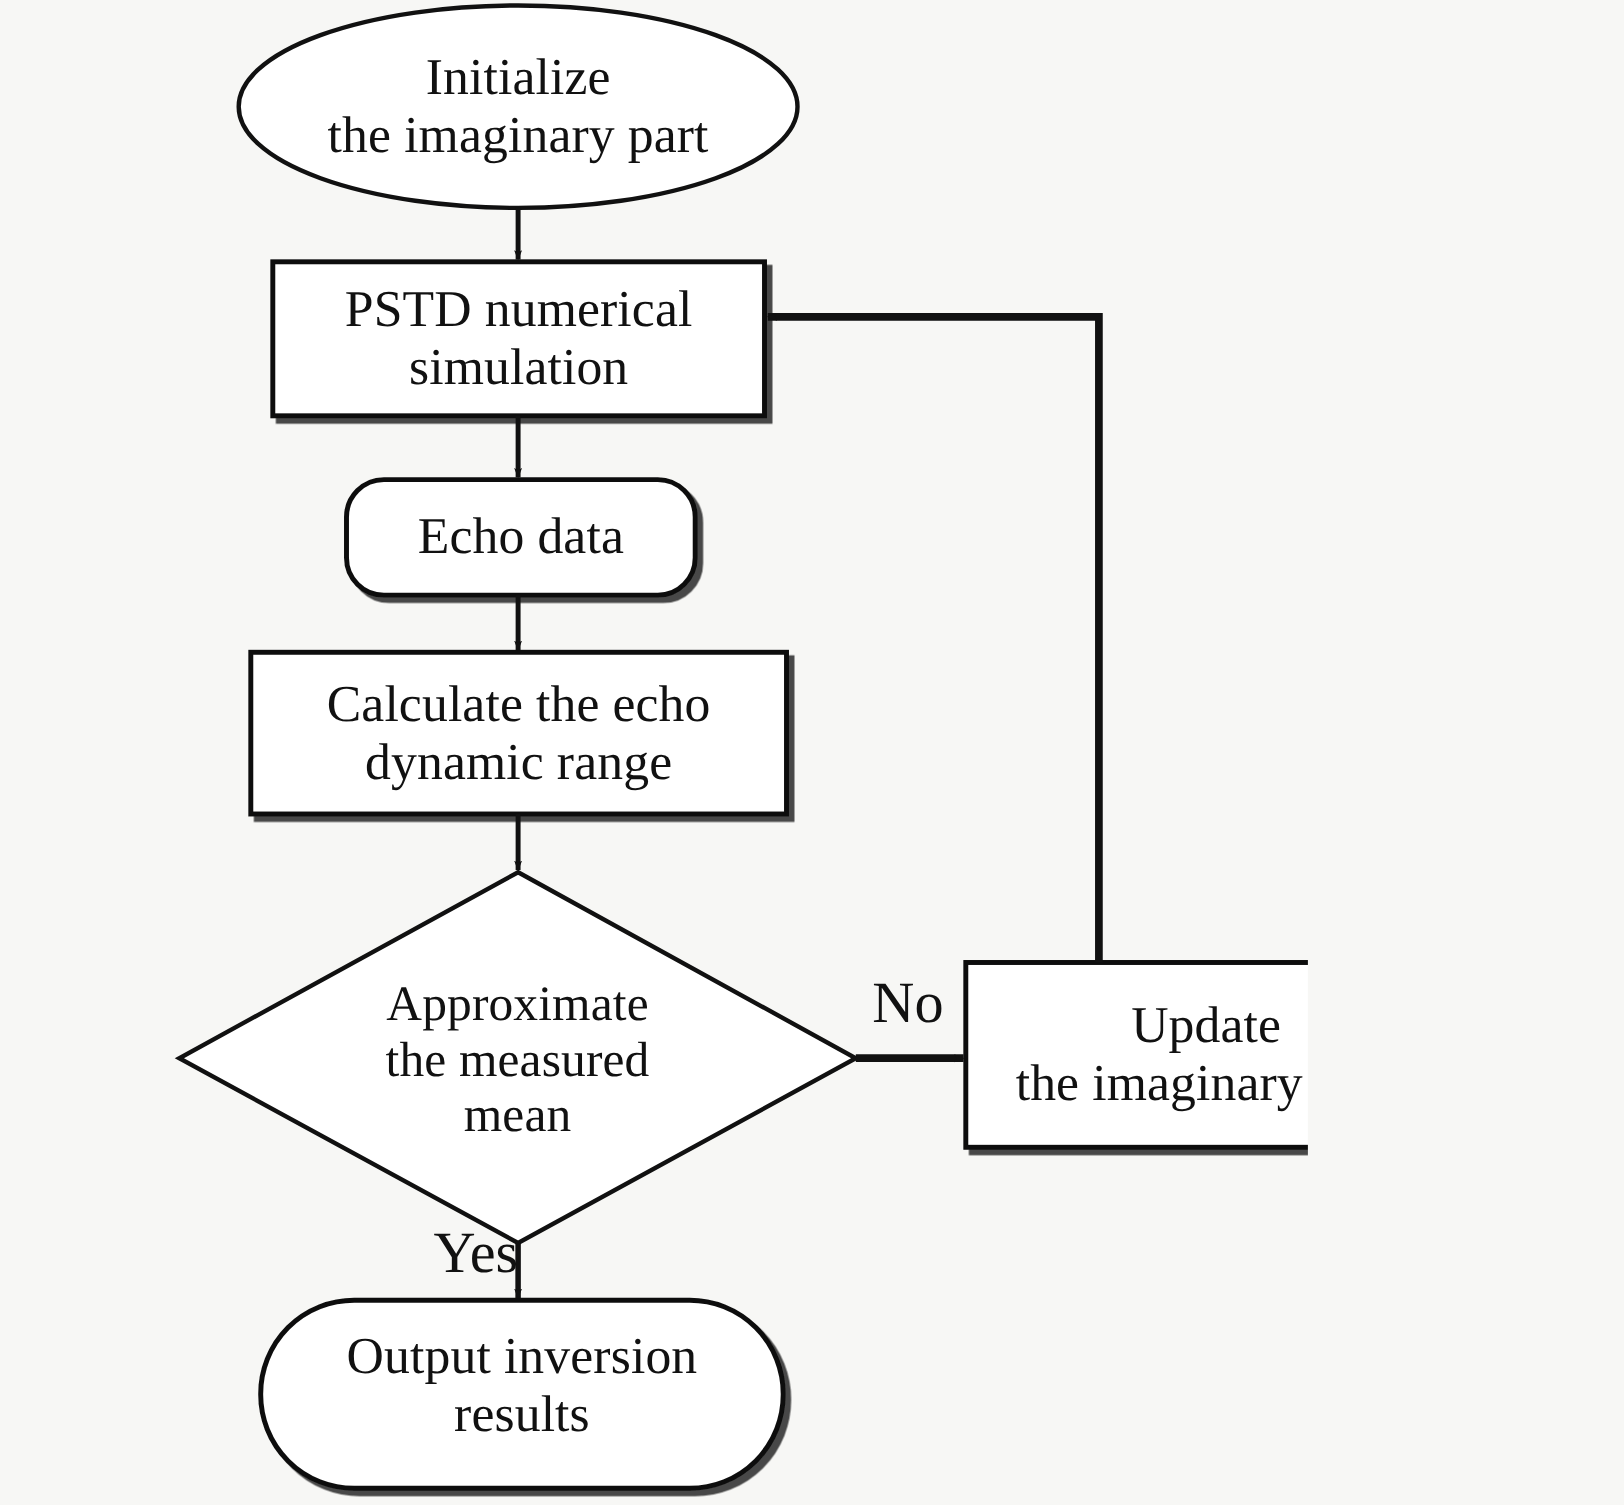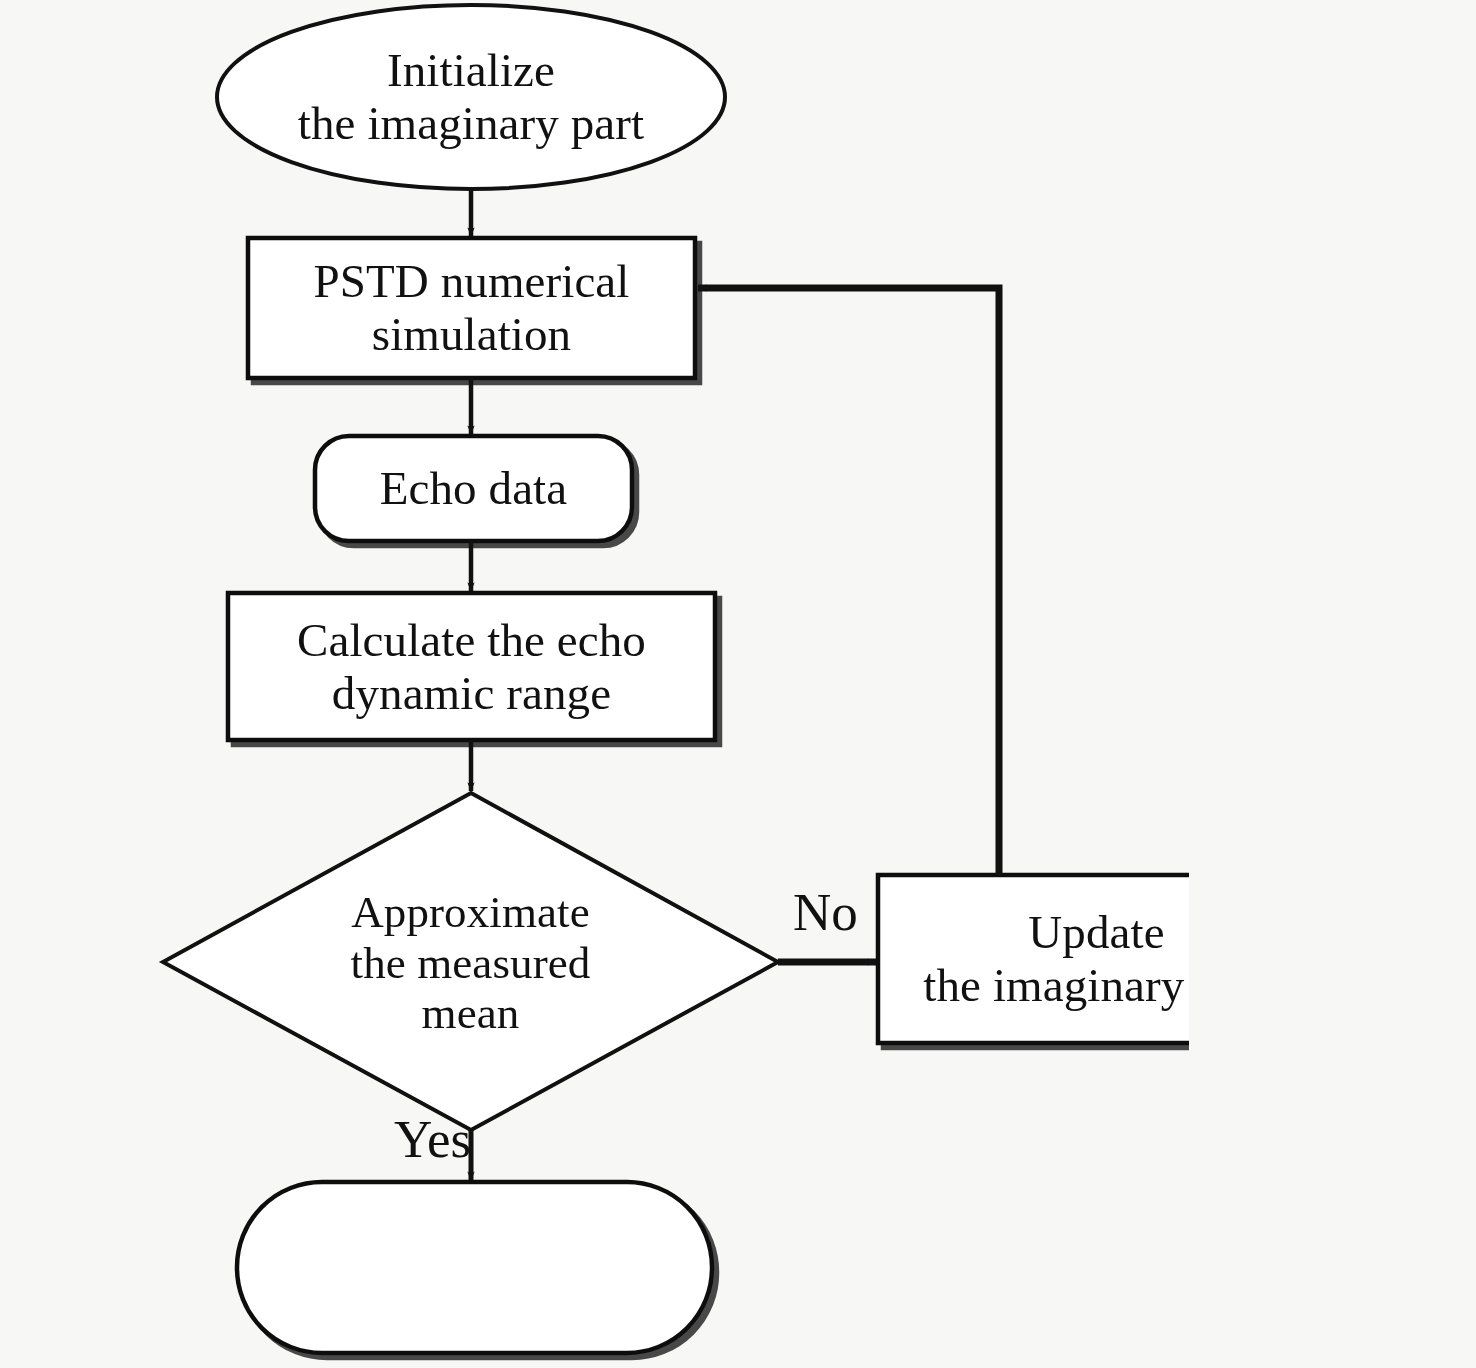--- a/index.html
+++ b/index.html
@@ -115,18 +115,20 @@
   <div class="node-label" id="label-calculate">Calculate the echo
 dynamic range</div>
 
   <div class="node-label" id="label-decision">Approximate
 the measured
 mean</div>
 
   <div class="node-label" id="label-update">Update
 the imaginary part</div>
 
+  <div class="node-label" id="label-output">Output inversion
+results</div>
 
   <div class="edge-label" id="label-no">No</div>
 
   <div class="edge-label" id="label-yes">Yes</div>
 
 </div>
 
 </body></html>

